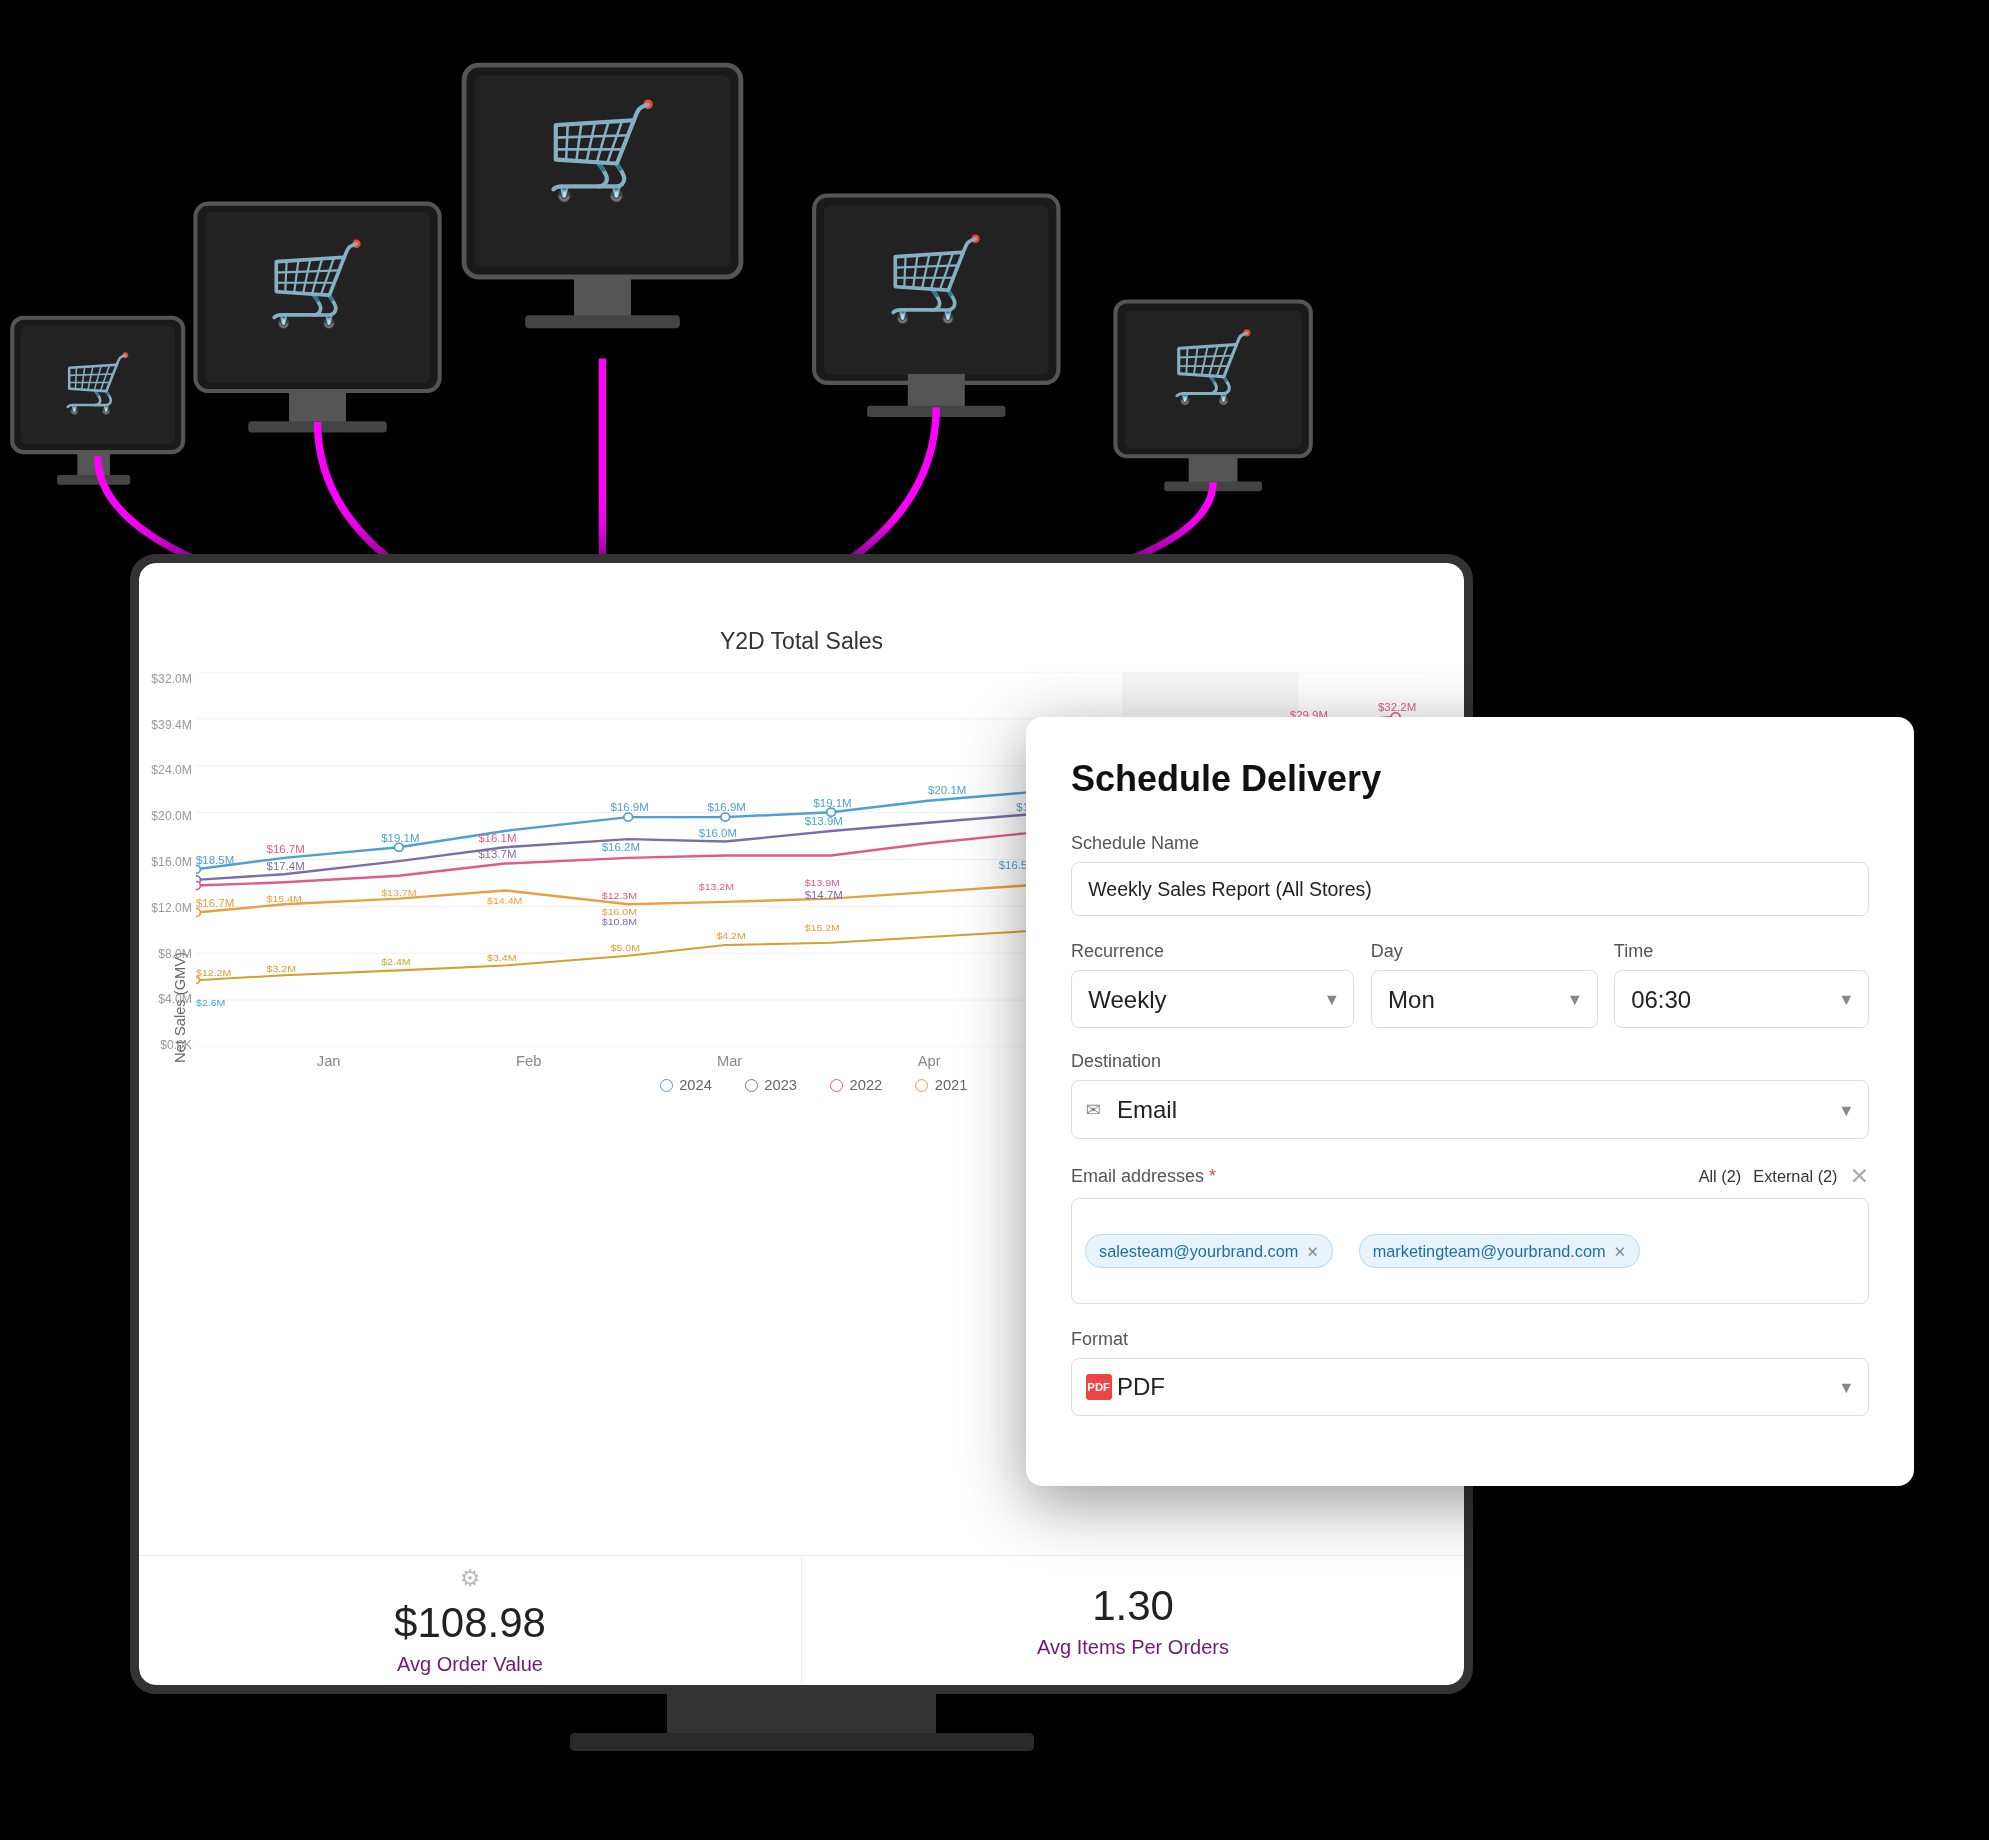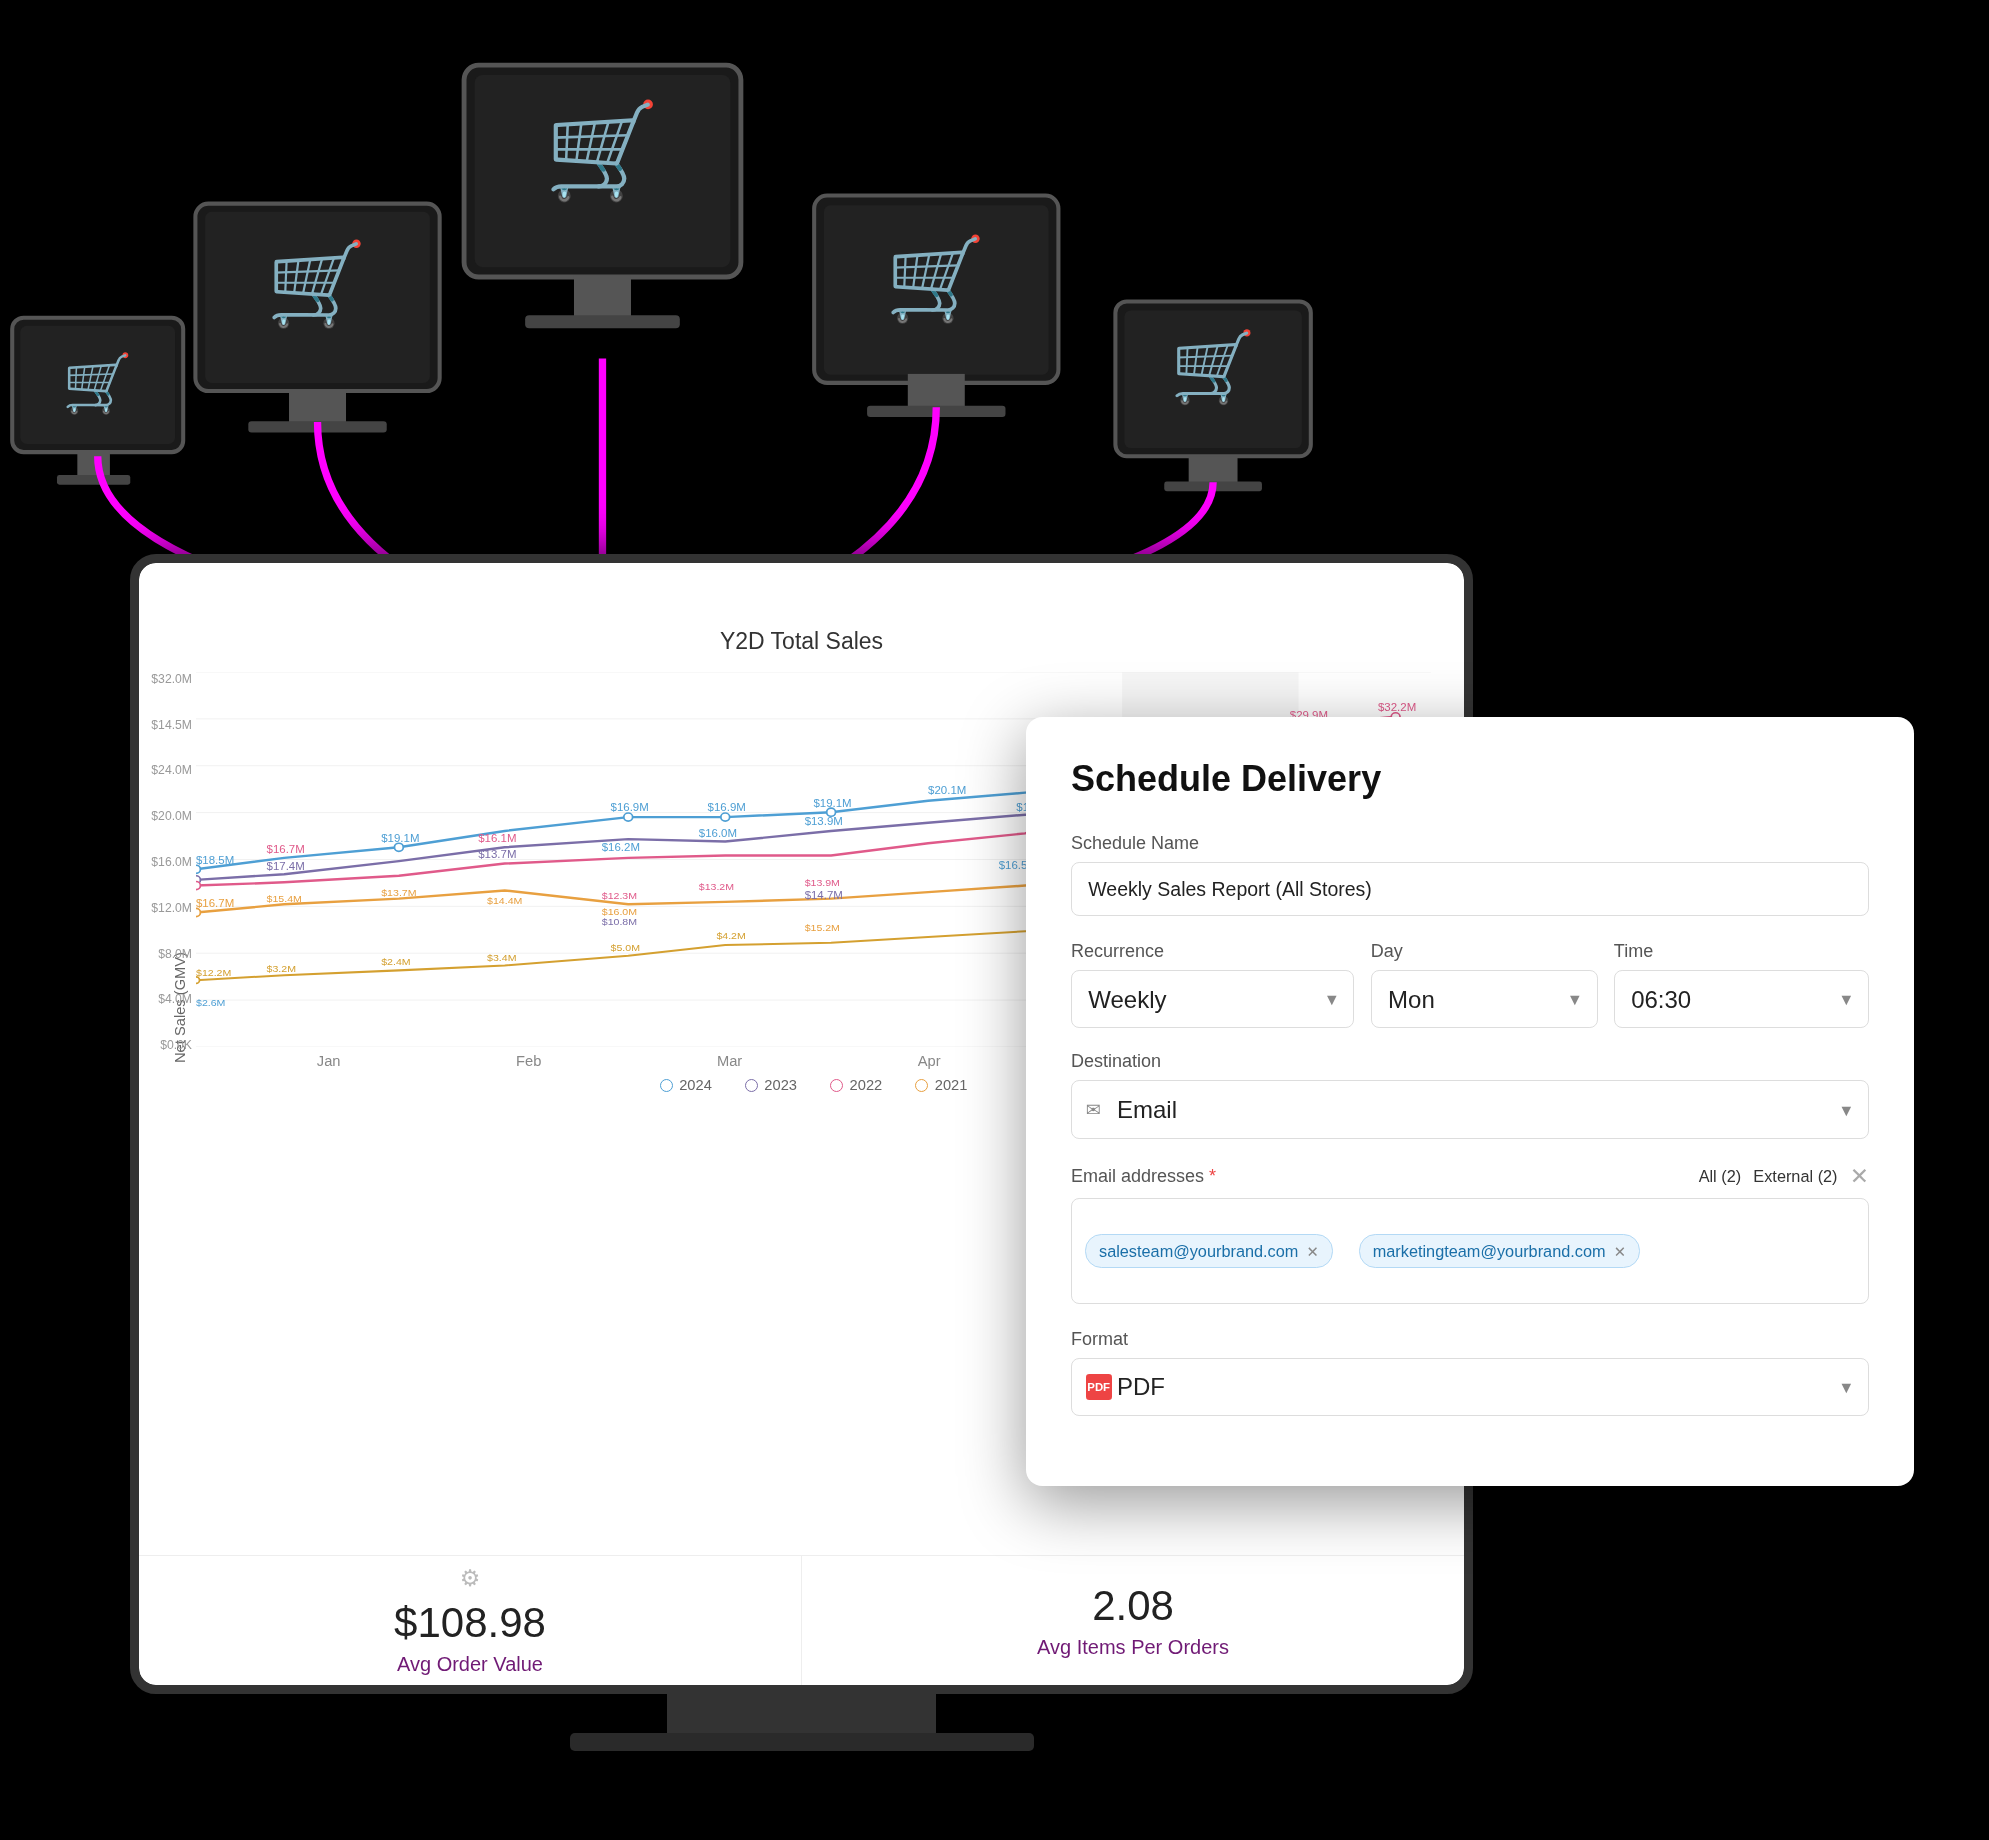--- a/index.html
+++ b/index.html
@@ -430,21 +430,21 @@
 
       <div class="chart-container">
         <div class="chart-title">Y2D Total Sales</div>
 
         <div class="chart-area">
           <div class="y-axis-label">Net Sales (GMV)</div>
           <div style="flex:1; position:relative;">
 
             <div style="position:absolute; left:-65px; top:0; bottom:24.4px; width:65px;">
               <div style="position:absolute; top:0%; font-size:12.2px; color:#999; right:4.1px;">$32.0M</div>
-              <div style="position:absolute; top:12.5%; font-size:12.2px; color:#999; right:4.1px;">$14.5M</div>
+              <div style="position:absolute; top:12.5%; font-size:12.2px; color:#999; right:4.1px;">$39.4M</div>
               <div style="position:absolute; top:25%; font-size:12.2px; color:#999; right:4.1px;">$24.0M</div>
               <div style="position:absolute; top:37.5%; font-size:12.2px; color:#999; right:4.1px;">$20.0M</div>
               <div style="position:absolute; top:50%; font-size:12.2px; color:#999; right:4.1px;">$16.0M</div>
               <div style="position:absolute; top:62.5%; font-size:12.2px; color:#999; right:4.1px;">$12.0M</div>
               <div style="position:absolute; top:75%; font-size:12.2px; color:#999; right:4.1px;">$8.0M</div>
               <div style="position:absolute; top:87.5%; font-size:12.2px; color:#999; right:4.1px;">$4.0M</div>
               <div style="position:absolute; top:100%; font-size:12.2px; color:#999; right:4.1px;">$0.0K</div>
             </div>
 
             <svg viewBox="0 0 1400 460" preserveAspectRatio="none" style="width:100%; height:375px; display:block;">
@@ -571,21 +571,21 @@
         </div>
       </div>
 
       <div class="metrics-bar">
         <div class="metric-item">
           <div class="settings-icon-small">⚙</div>
           <div class="metric-value">$108.98</div>
           <div class="metric-label">Avg Order Value</div>
         </div>
         <div class="metric-item">
-          <div class="metric-value">2.08</div>
+          <div class="metric-value">1.30</div>
           <div class="metric-label">Avg Items Per Orders</div>
         </div>
       </div>
     </div>
   </div>
 
   <div class="dashboard-stand"></div>
   <div class="dashboard-base"></div>
 </div>
 

